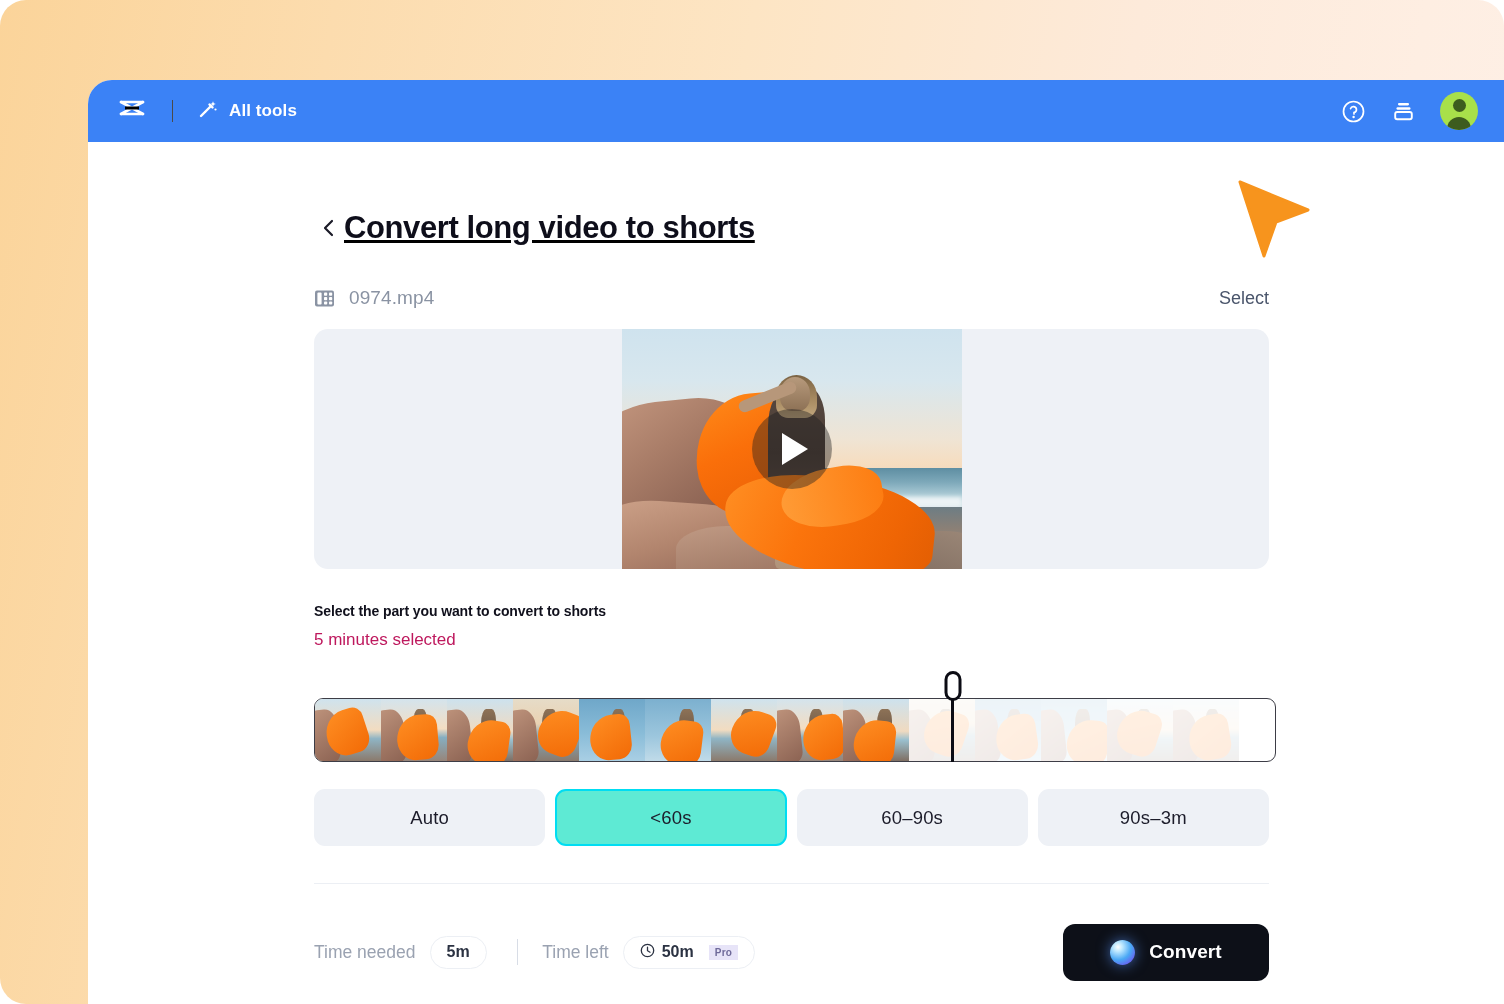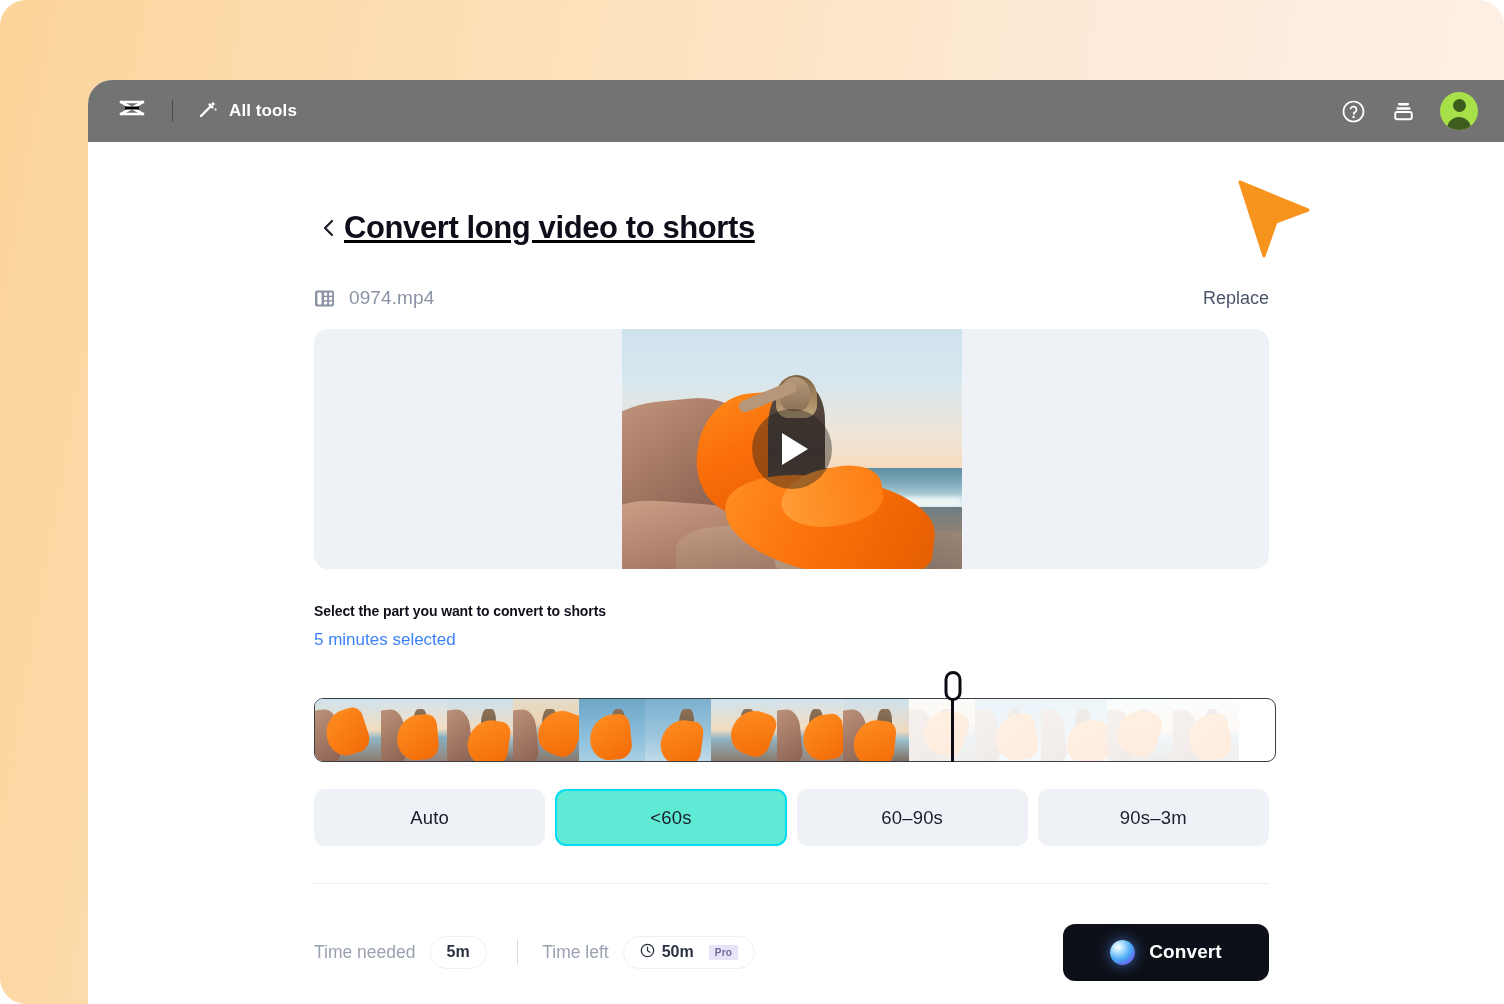--- a/index.html
+++ b/index.html
@@ -28,21 +28,21 @@
     height: 924px;
     background: #ffffff;
     border-radius: 24px 0 0 0;
     overflow: hidden;
   }
 
   
   #topbar {
     position: relative;
     height: 62px;
-    background: #737373;
+    background: #3b82f6;
     display: flex;
     align-items: center;
     padding: 0 26px 0 24px;
   }
   #topbar .left-group { display: flex; align-items: center; gap: 0; }
   .capcut-logo { width: 40px; height: 32px; display: flex; align-items: center; justify-content: center; cursor: pointer; }
   .topbar-divider { width: 1px; height: 22px; background: #4a4a4a; margin: 0 24px 0 20px; }
   .all-tools { display: flex; align-items: center; gap: 11px; cursor: pointer; }
   .all-tools .label { color: #ffffff; font-size: 17px; font-weight: 700; letter-spacing: .1px; }
   #topbar .right-group { margin-left: auto; display: flex; align-items: center; gap: 24px; }
@@ -133,21 +133,21 @@
     display: flex; align-items: center; justify-content: center;
   }
   .play-tri {
     width: 0; height: 0; margin-left: 6px;
     border-left: 26px solid #ffffff;
     border-top: 16px solid transparent;
     border-bottom: 16px solid transparent;
   }
 
   .section-title { font-size: 14px; font-weight: 700; color: #10101c; letter-spacing: -.1px; }
-  .section-sub { font-size: 17px; color: #3b82f6; margin-top: 11px; }
+  .section-sub { font-size: 17px; color: #be185d; margin-top: 11px; }
 
   
   .timeline-wrap { position: relative; margin-top: 22px; height: 90px; }
   .timeline {
     position: absolute; left: 0; top: 26px;
     width: 962px; height: 64px;
     border: 1.6px solid #3d3d46;
     border-radius: 9px;
     overflow: hidden;
     display: flex;
@@ -281,21 +281,21 @@
             <rect x="3.4" y="3.6" width="4.2" height="12" rx="1" fill="#ffffff"></rect>
             <rect x="10" y="3.6" width="3.2" height="3.2" rx=".8" fill="#ffffff"></rect>
             <rect x="10" y="8.1" width="3.2" height="3.2" rx=".8" fill="#ffffff"></rect>
             <rect x="10" y="12.5" width="3.2" height="3.1" rx=".8" fill="#ffffff"></rect>
             <rect x="15" y="3.6" width="3.2" height="3.2" rx=".8" fill="#ffffff"></rect>
             <rect x="15" y="8.1" width="3.2" height="3.2" rx=".8" fill="#ffffff"></rect>
             <rect x="15" y="12.5" width="3.2" height="3.1" rx=".8" fill="#ffffff"></rect>
           </svg>
         </span>
         <span class="file-name">0974.mp4</span>
-        <span class="replace-link">Replace</span>
+        <span class="replace-link">Select</span>
       </div>
 
       <div class="video-card">
         <div class="video-frame">
           <div class="bs-sky"></div>
           <div class="bs-sea"></div>
           <div class="bs-surf"></div>
           <div class="bs-beach"></div>
           <div class="bs-rockA"></div>
           <div class="bs-rockB"></div>

